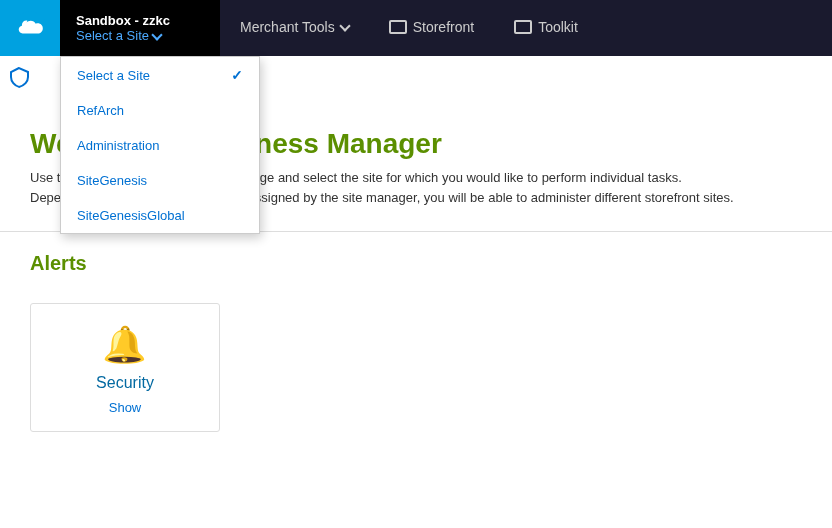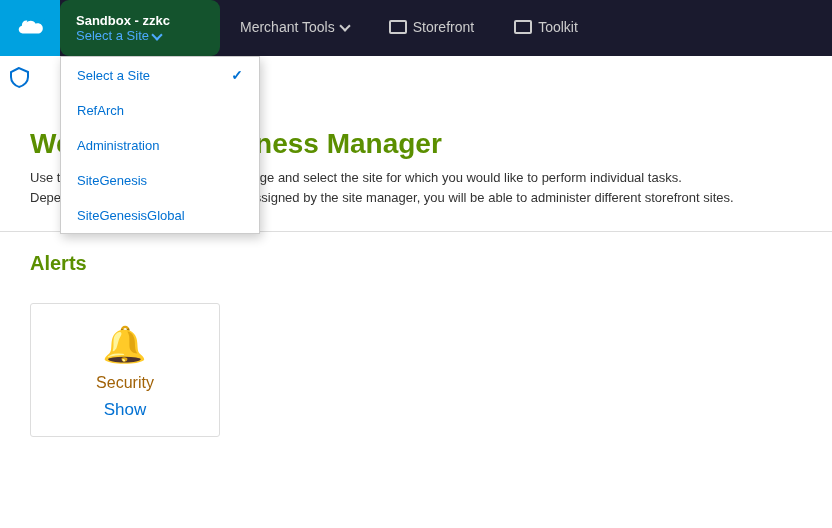--- a/index.html
+++ b/index.html
@@ -17,30 +17,29 @@
     .salesforce-logo {
       width: 60px;
       height: 56px;
       background: #00a1e0;
       display: flex; align-items: center; justify-content: center;
       flex-shrink: 0;
     }
     .salesforce-logo svg { width: 36px; height: 36px; }
 
     .sandbox-info {
-      background: #14532d;
+      background: #000000;
       color: #fff;
       padding: 0 16px;
       height: 56px;
       display: flex;
       flex-direction: column;
       justify-content: center;
       min-width: 160px;
       position: relative;
-      border-radius: 9px;
     }
     .sandbox-name {
       font-size: 13px;
       font-weight: bold;
       color: #fff;
     }
     .select-site-btn {
       display: flex;
       align-items: center;
       gap: 4px;
@@ -166,26 +165,26 @@
       flex-direction: column;
       align-items: center;
       gap: 8px;
     }
     .bell-icon {
       font-size: 36px;
       color: #e8a020;
     }
     .alert-label {
       font-size: 16px;
-      color: #a16207;
+      color: #0369a1;
       font-weight: normal;
     }
     .alert-show-link {
       color: #0070d2;
-      font-size: 17px;
+      font-size: 13px;
       cursor: pointer;
       text-decoration: none;
     }
   </style>
 </head>
 <body>
 
 <div class="topbar">
 
   <div class="salesforce-logo">

